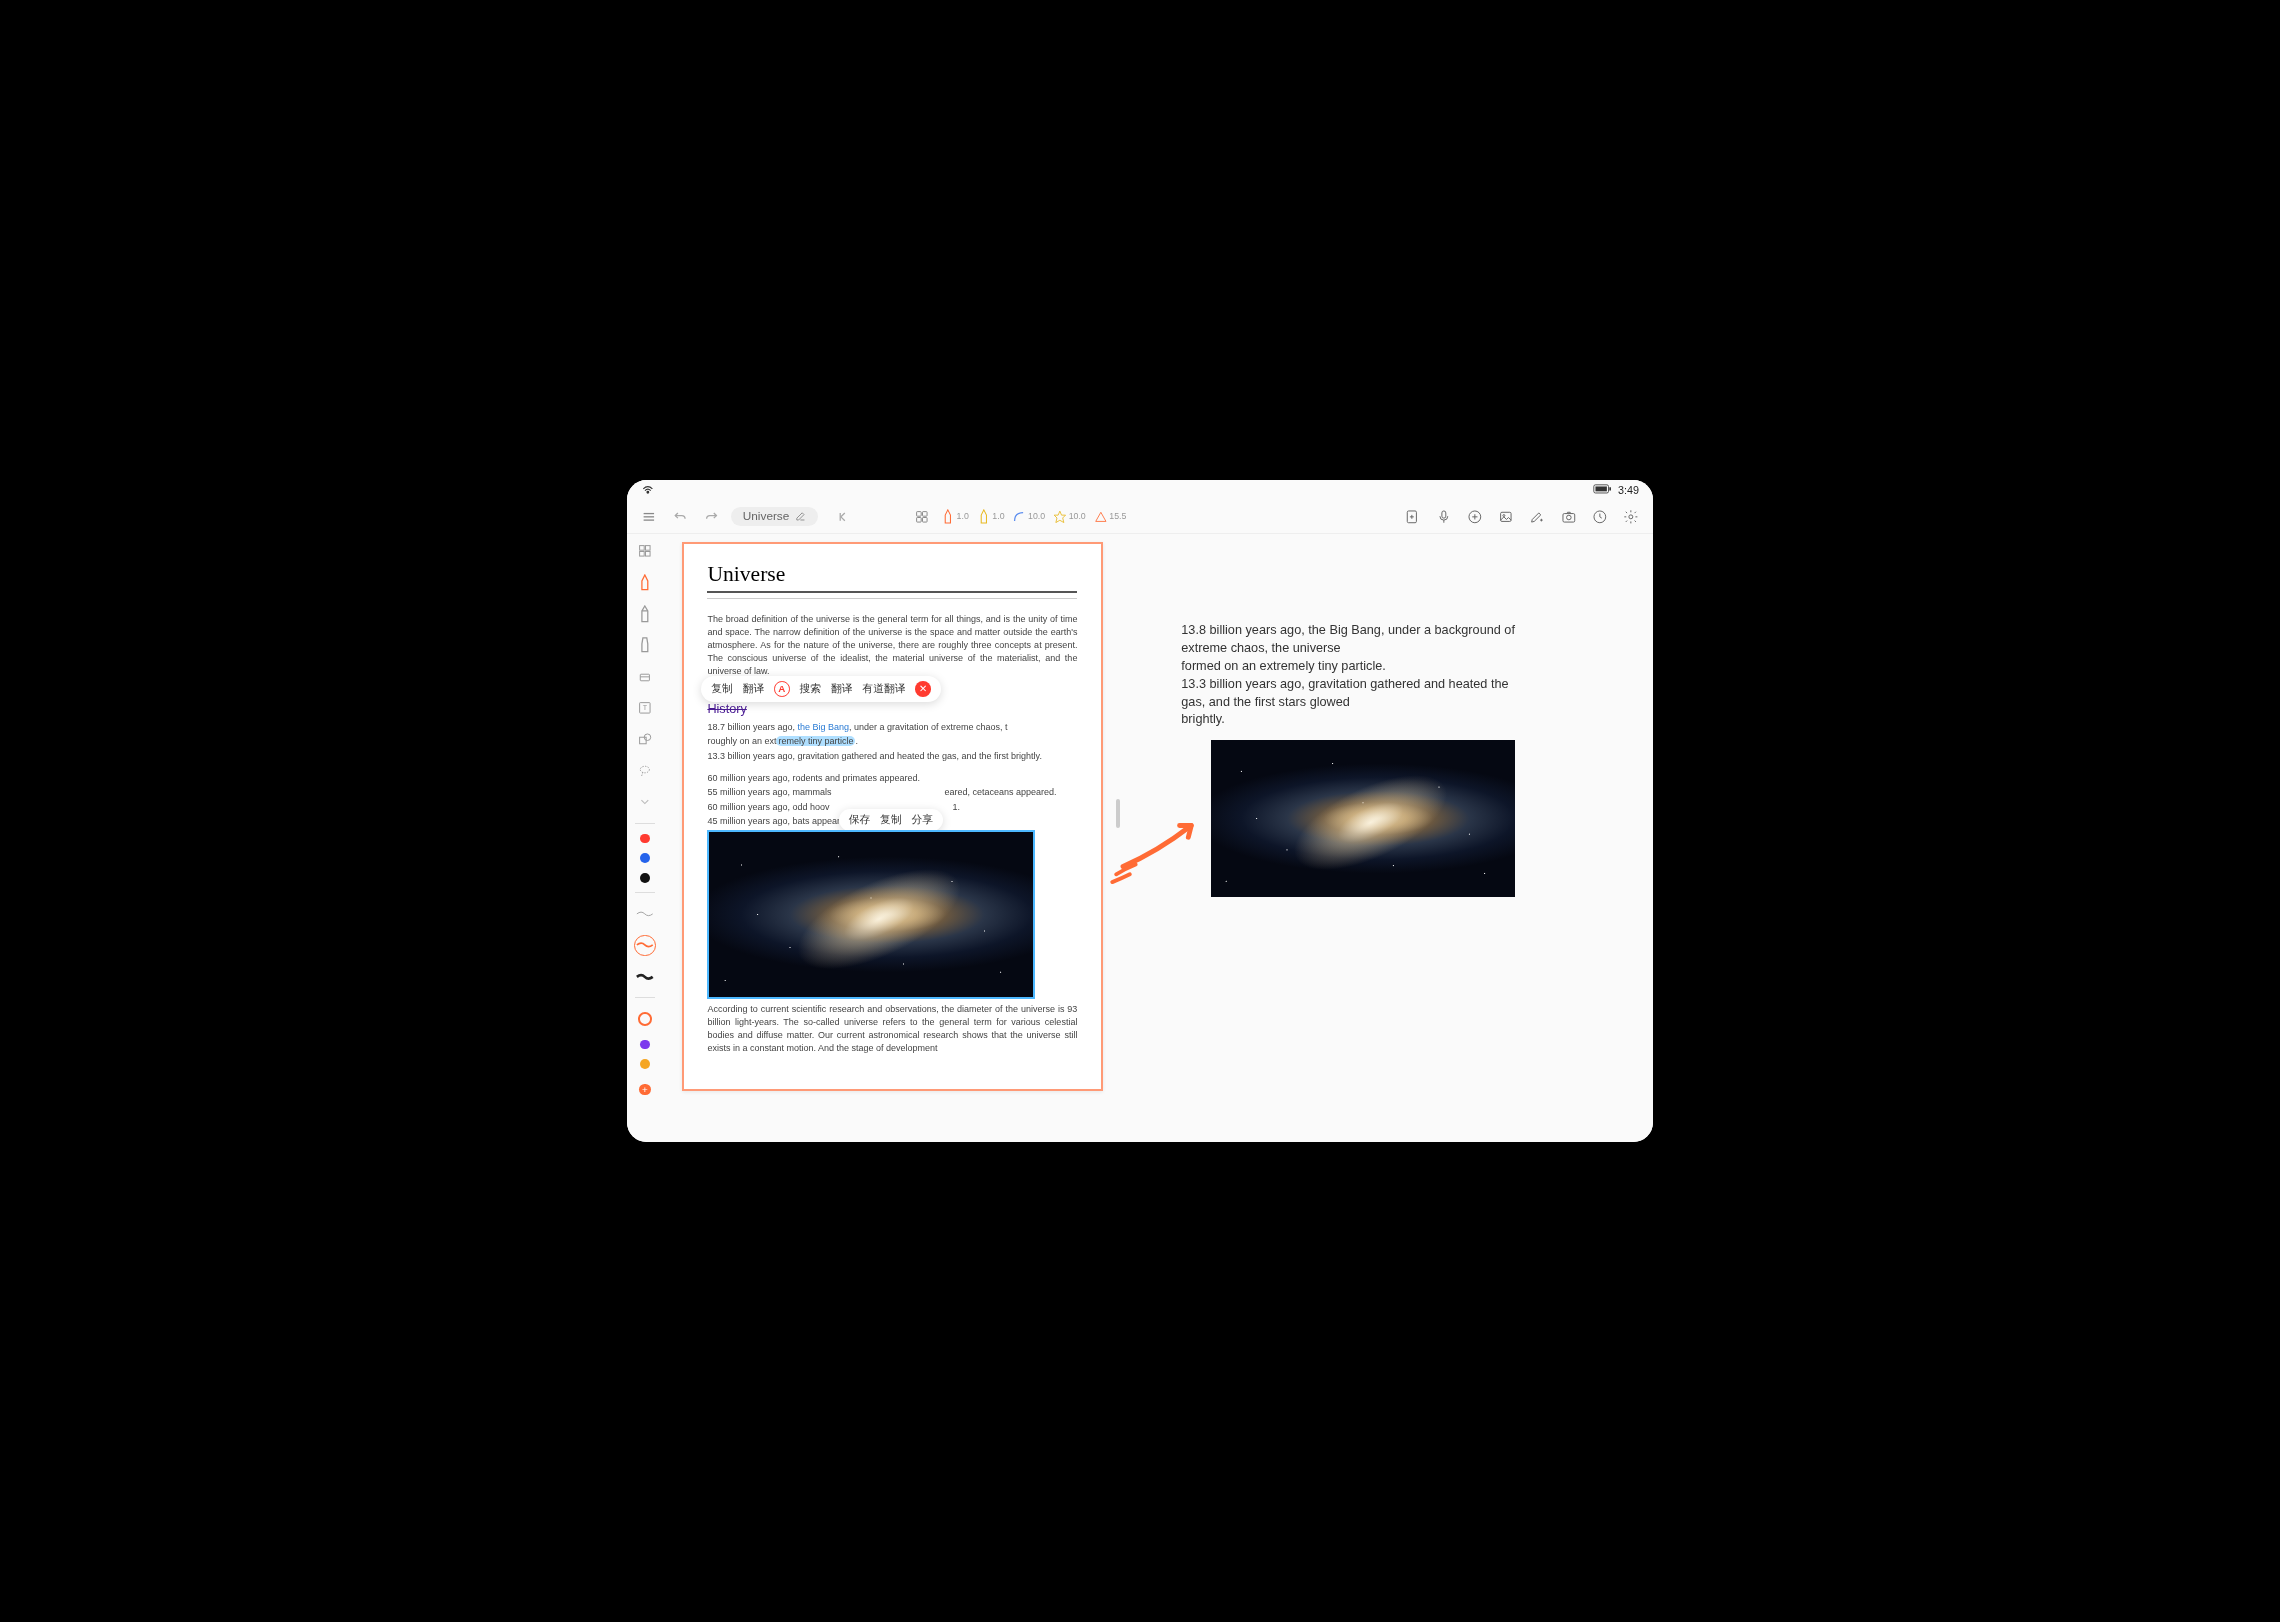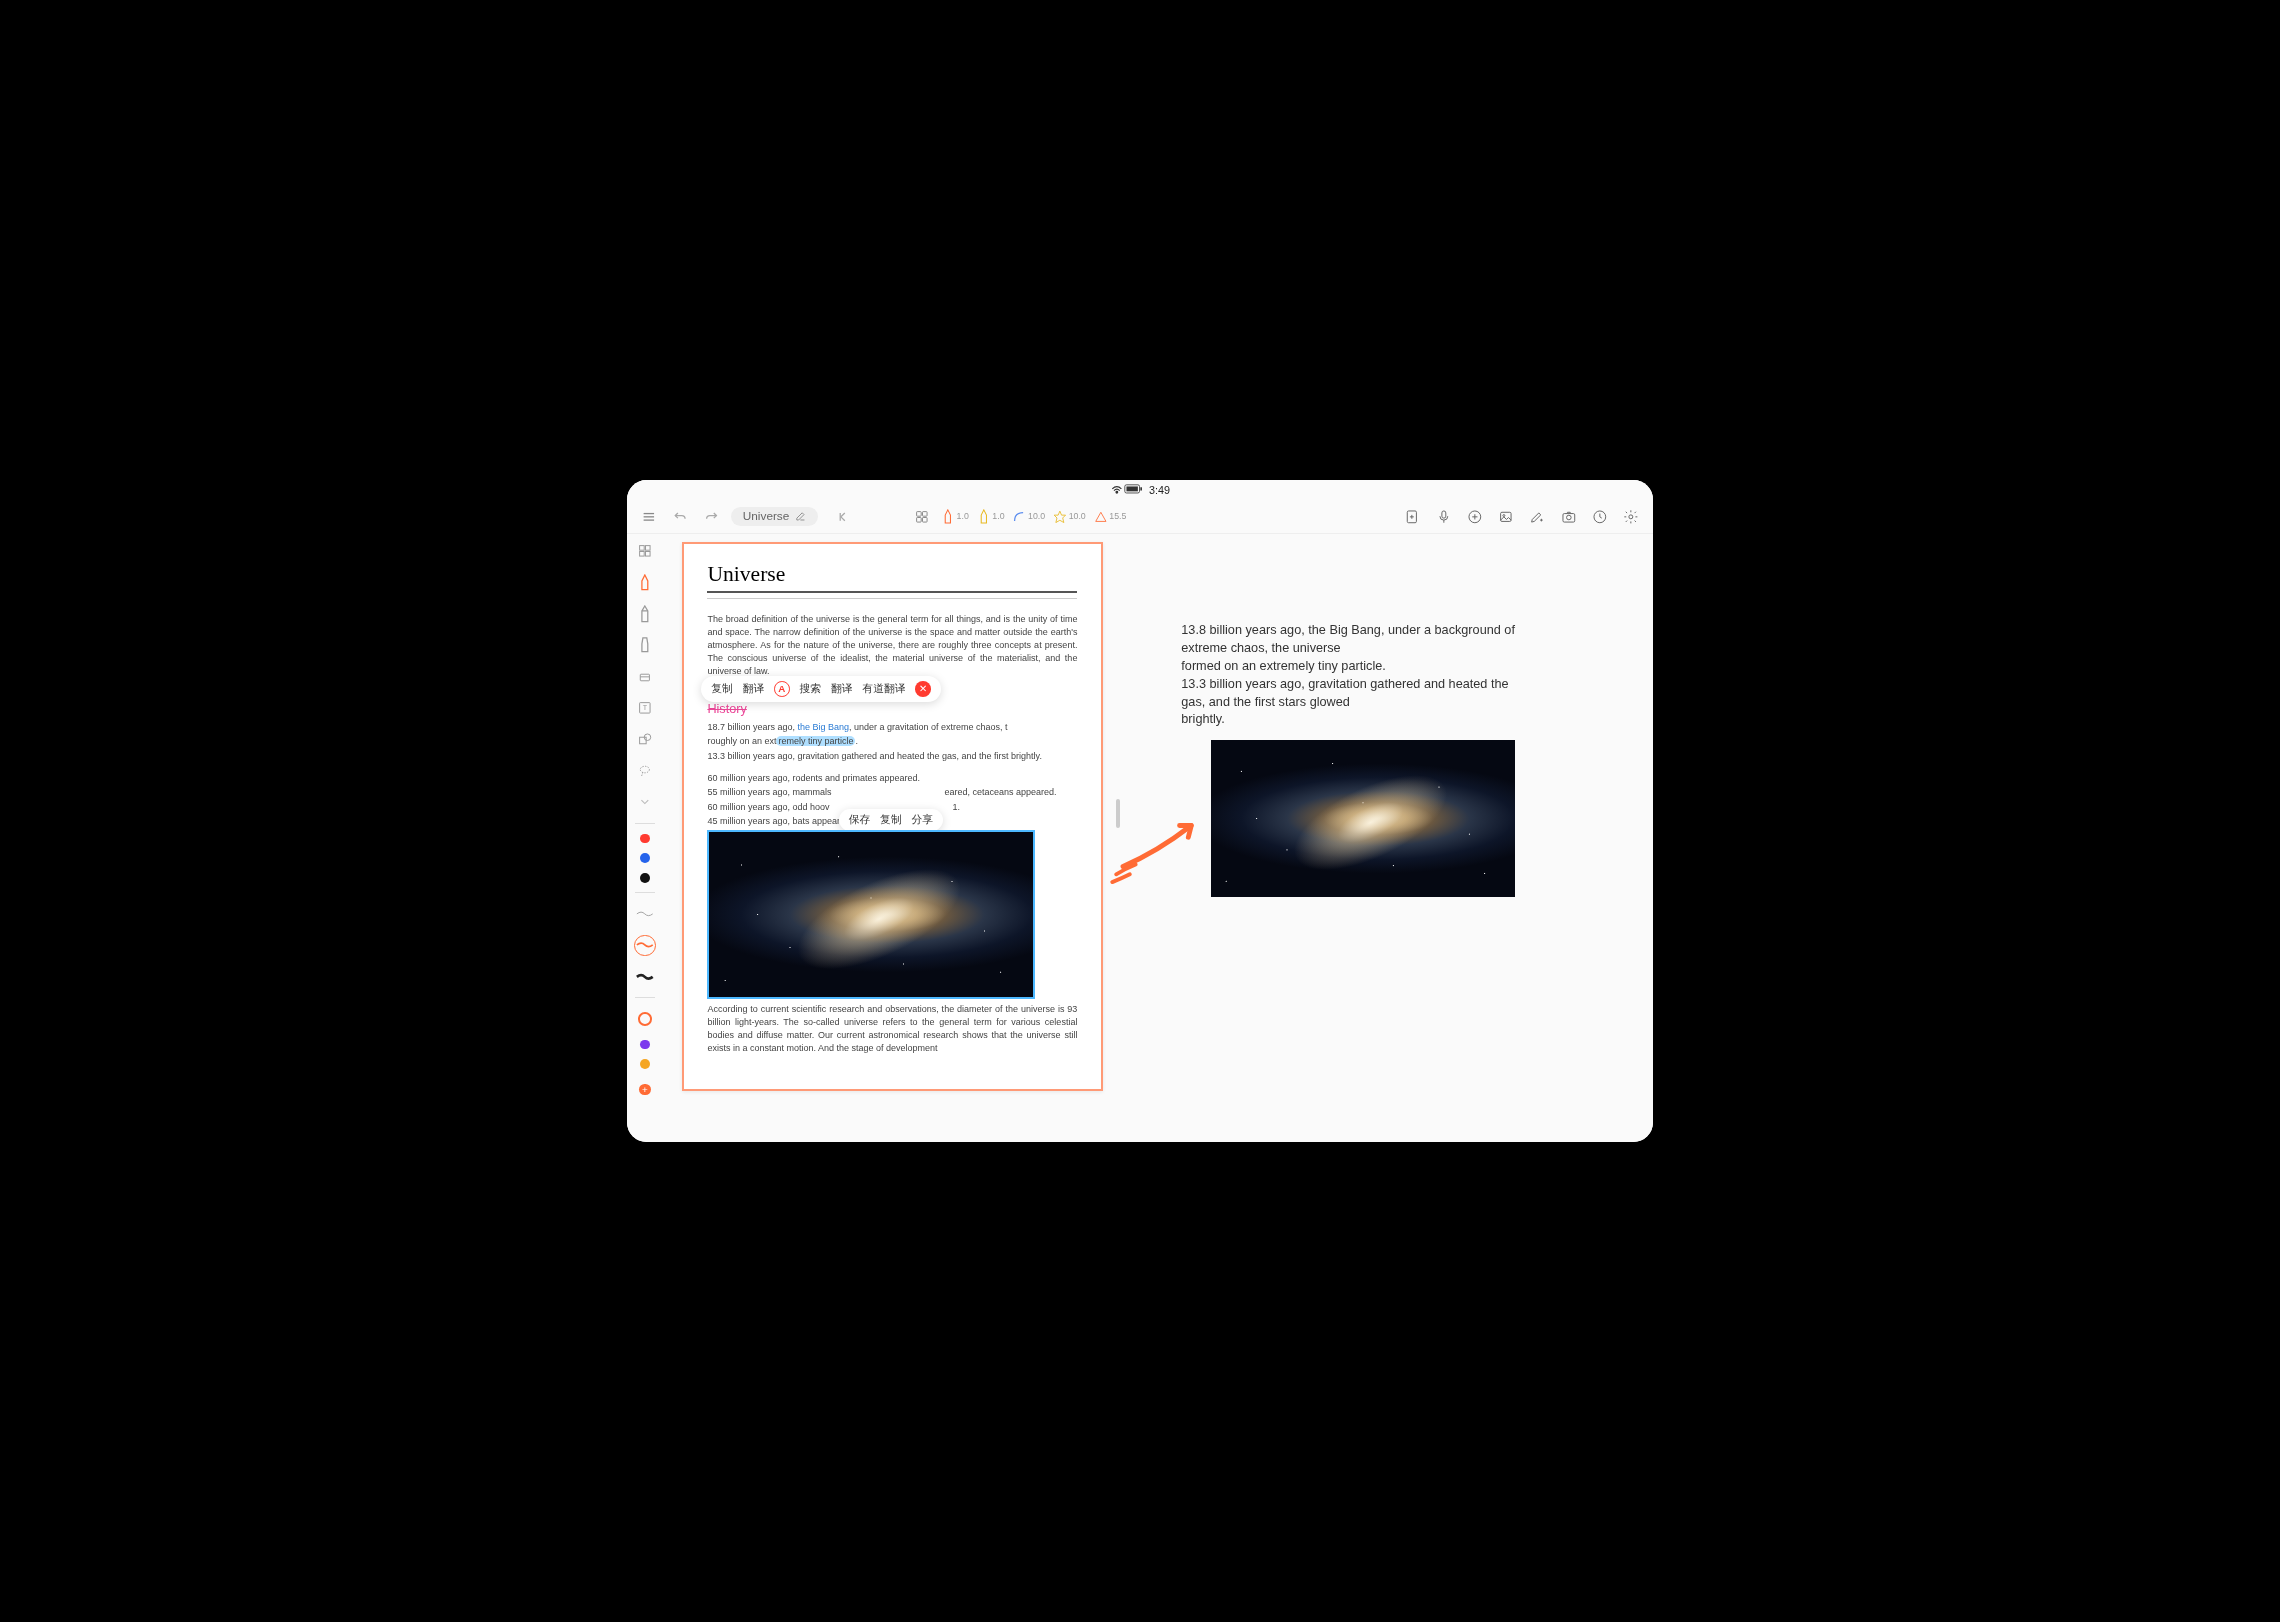--- a/index.html
+++ b/index.html
@@ -26,21 +26,21 @@
     background: #fafafa;
     border-radius: 19.6px;
     overflow: hidden;
     display: flex;
     flex-direction: column;
   }
   .statusbar {
     height: 19.6px;
     display: flex;
     align-items: center;
-    justify-content: center;
+    justify-content: space-between;
     padding: 0 13.7px;
     font-size: 10.8px;
     color: #222;
     background: #fafafa;
   }
   .statusbar .right { display: flex; align-items: center; gap: 5.9px; }
   .toolbar {
     height: 35px;
     display: flex;
     align-items: center;
@@ -116,21 +116,21 @@
   }
   .hr2 { border-bottom:1px solid #ccc; margin-bottom:13.7px; height:2.9px;}
   .para {
     font-size: 9px;
     color: #444;
     line-height: 1.45;
     text-align: justify;
   }
   .history-hdr {
     font-size: 12.7px;
-    color: #ec4899;
+    color: #4c1d95;
     margin-top: 5.9px;
     text-decoration: line-through;
   }
   .timeline { font-size: 9px; color:#444; line-height:1.6; margin-top:3.9px;}
   .timeline .link { color:#2a7bd4; }
   .hl { background: rgba(77,184,255,.45); border-radius:5.9px; padding:0 2px;}
   .ctx-menu {
     position:absolute;
     background:#fff;
     border-radius:17.6px;

